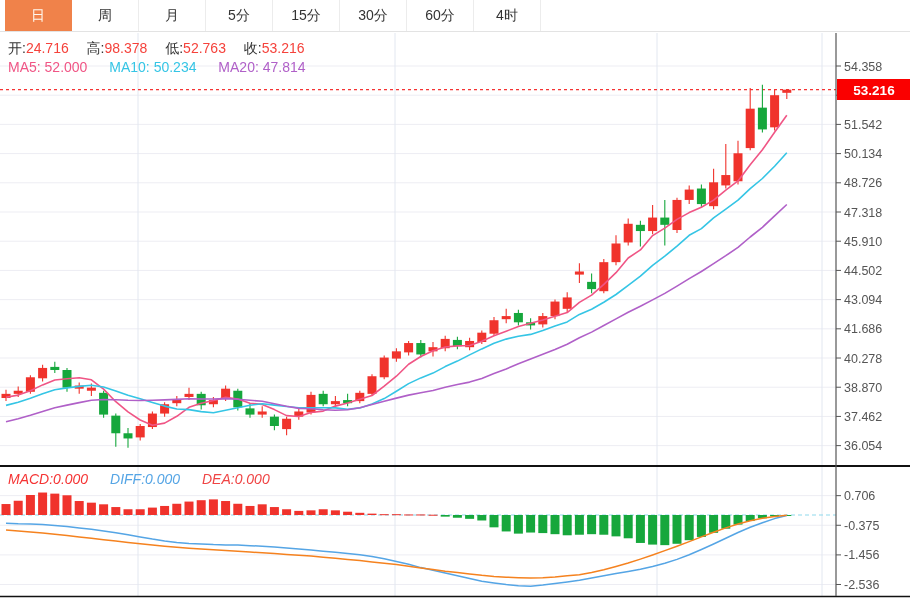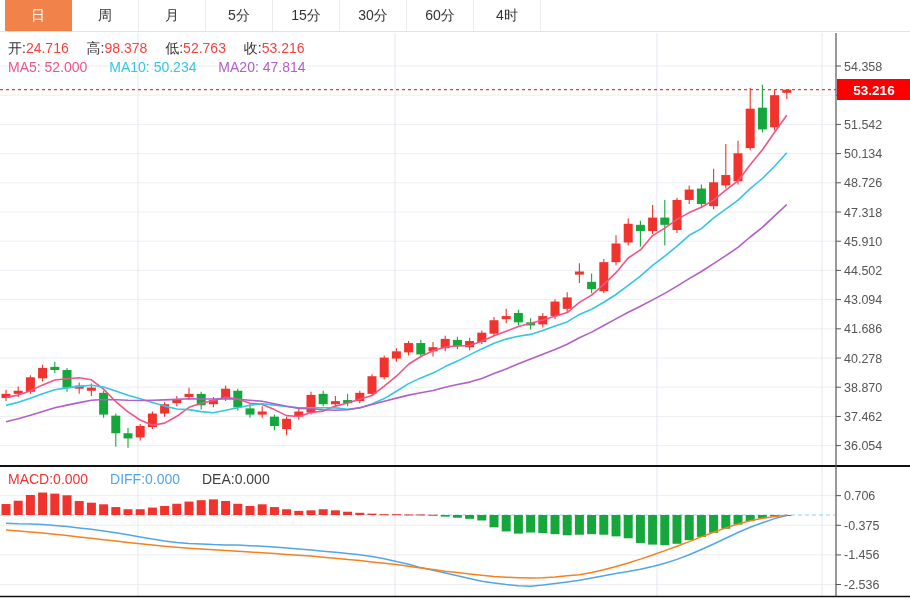--- a/index.html
+++ b/index.html
@@ -10,21 +10,21 @@
   .tab{width:66px;height:31px;line-height:31px;text-align:center;font-size:14px;color:#333;
        border-right:1px solid #ececec;cursor:pointer;background:#fff;}
   .tab.active{background:#f0824a;color:#fff8ee;border-right:1px solid #f0824a;}
   .legend-row{position:absolute;left:8px;white-space:nowrap;font-size:14px;z-index:4;letter-spacing:0;}
   #ohlc-row{top:40px;}
   #ohlc-row .lbl{color:#333;}
   #ohlc-row .val{color:#f5423b;margin-right:14px;}
   #ma-row{top:59px;}
   #ma-row span{margin-right:18px;}
   #macd-row{top:471px;}
-  #macd-row span{margin-right:18px;}
+  #macd-row span{margin-right:18px;font-style:italic;}
   svg{position:absolute;left:0;top:0;}
 </style>
 </head>
 <body>
 
 <div class="stage">
   <div id="tab-bar">
       <div class="tab active">日</div>
       <div class="tab">周</div>
       <div class="tab">月</div>
@@ -340,15 +340,15 @@
 
   <div class="legend-row" id="ma-row">
     <span id="ma5-text" style="color: rgb(240, 85, 133);">MA5: 52.000</span>
     <span id="ma10-text" style="color: rgb(53, 197, 229);">MA10: 50.234</span>
     <span id="ma20-text" style="color: rgb(176, 96, 200);">MA20: 47.814</span>
   </div>
 
   <div class="legend-row" id="macd-row">
     <span id="macd-text" style="color: rgb(245, 51, 51);">MACD:0.000</span>
     <span id="diff-text" style="color: rgb(85, 165, 229); text-align: center;">DIFF:0.000</span>
-    <span id="dea-text" style="color: #404040; text-align: center;">DEA:0.000</span>
+    <span id="dea-text" style="color: #ef4444; text-align: center;">DEA:0.000</span>
   </div>
 </div>
 
 </body></html>

